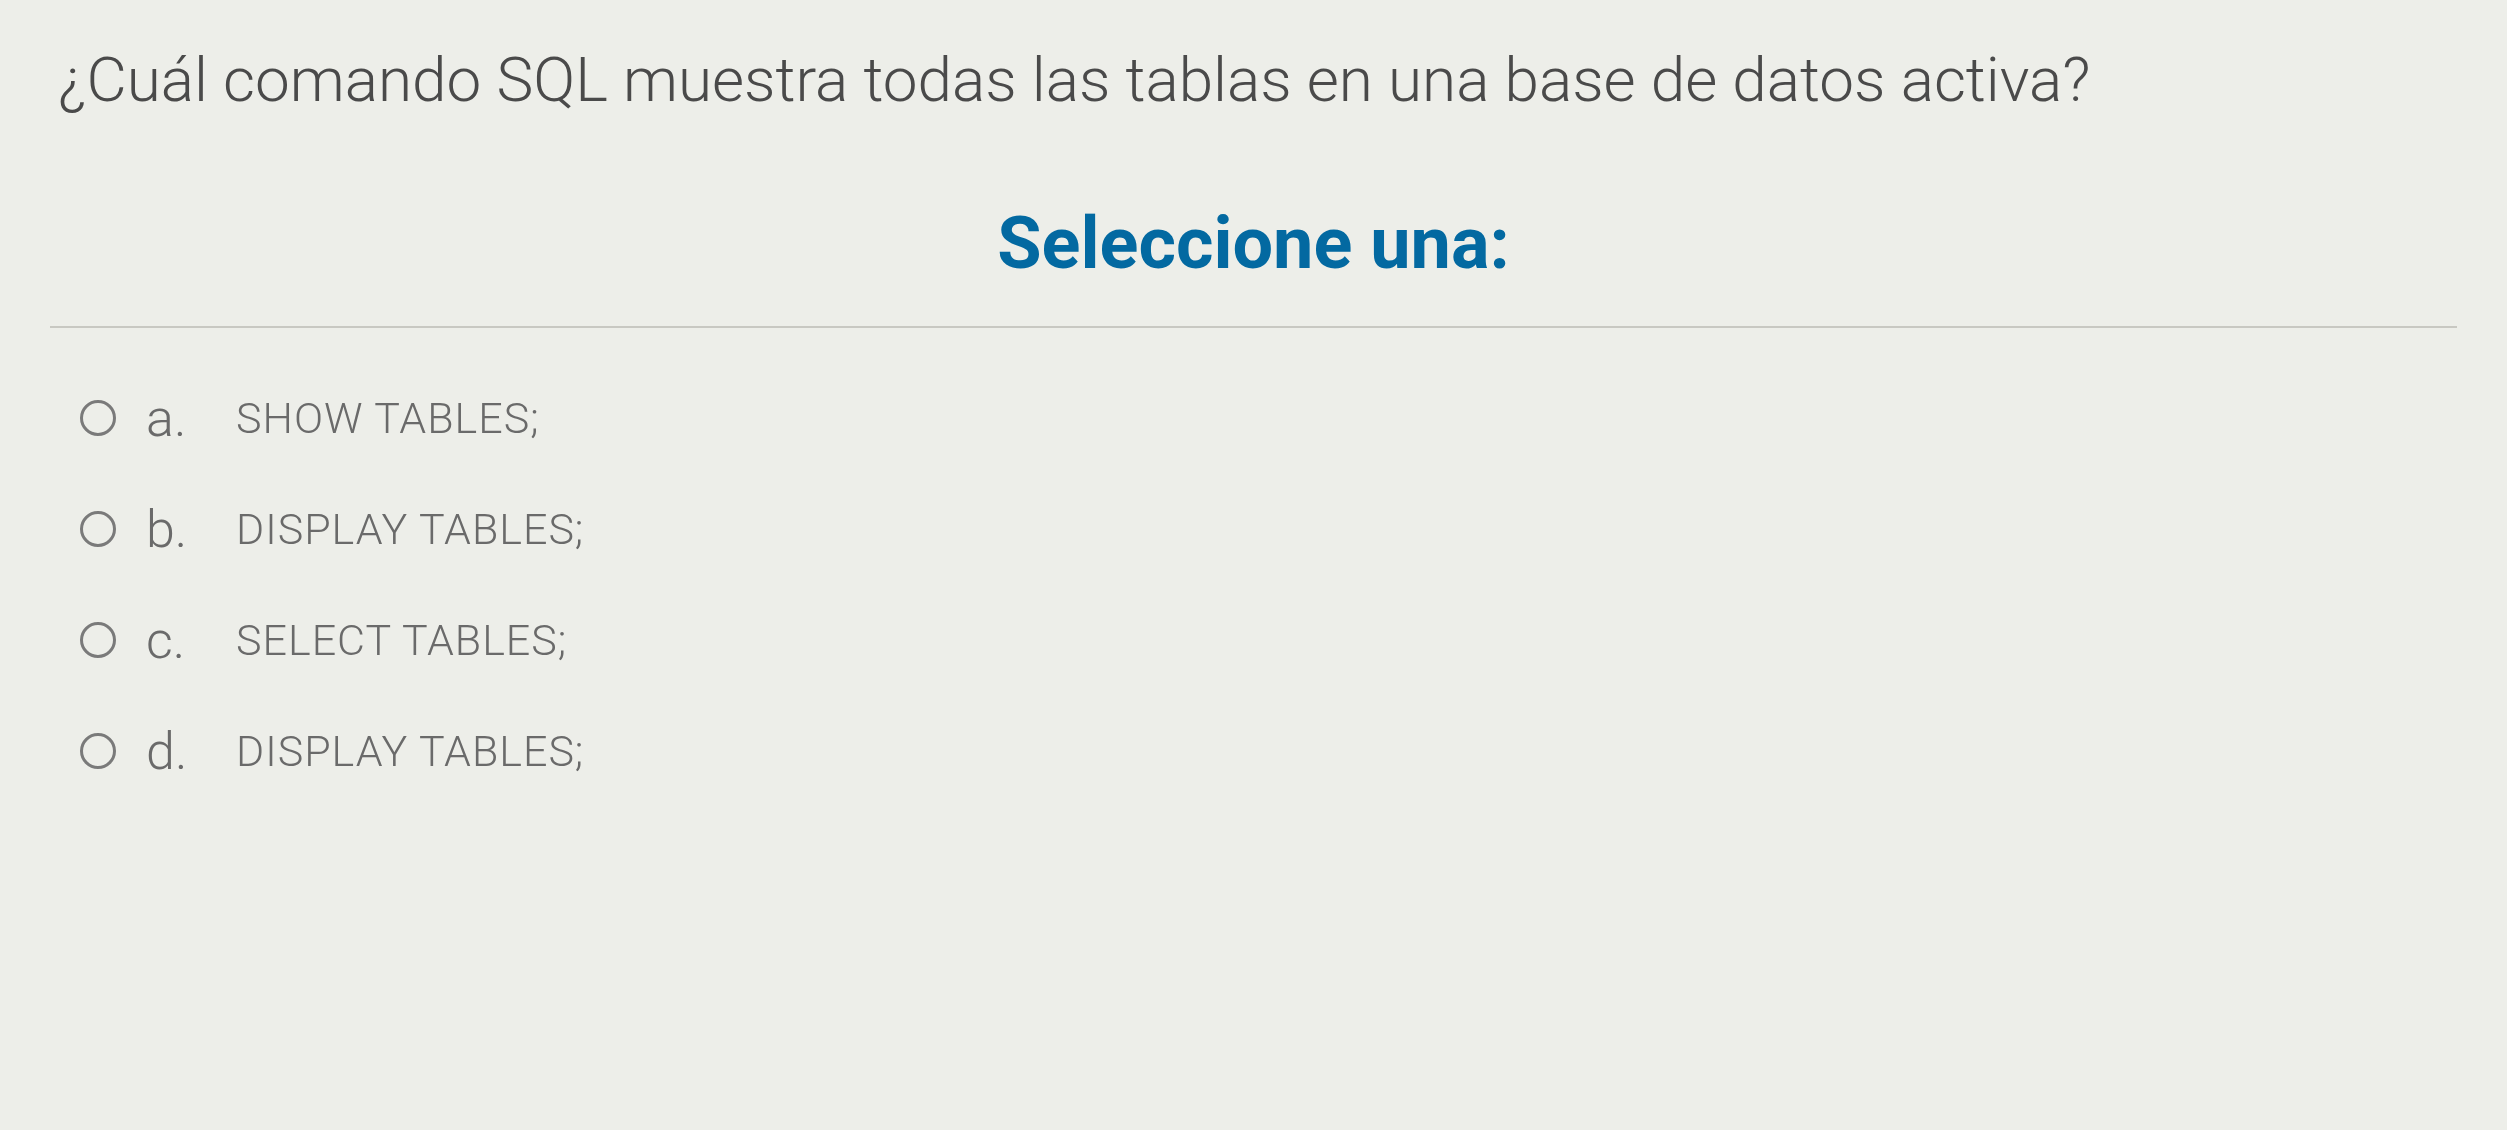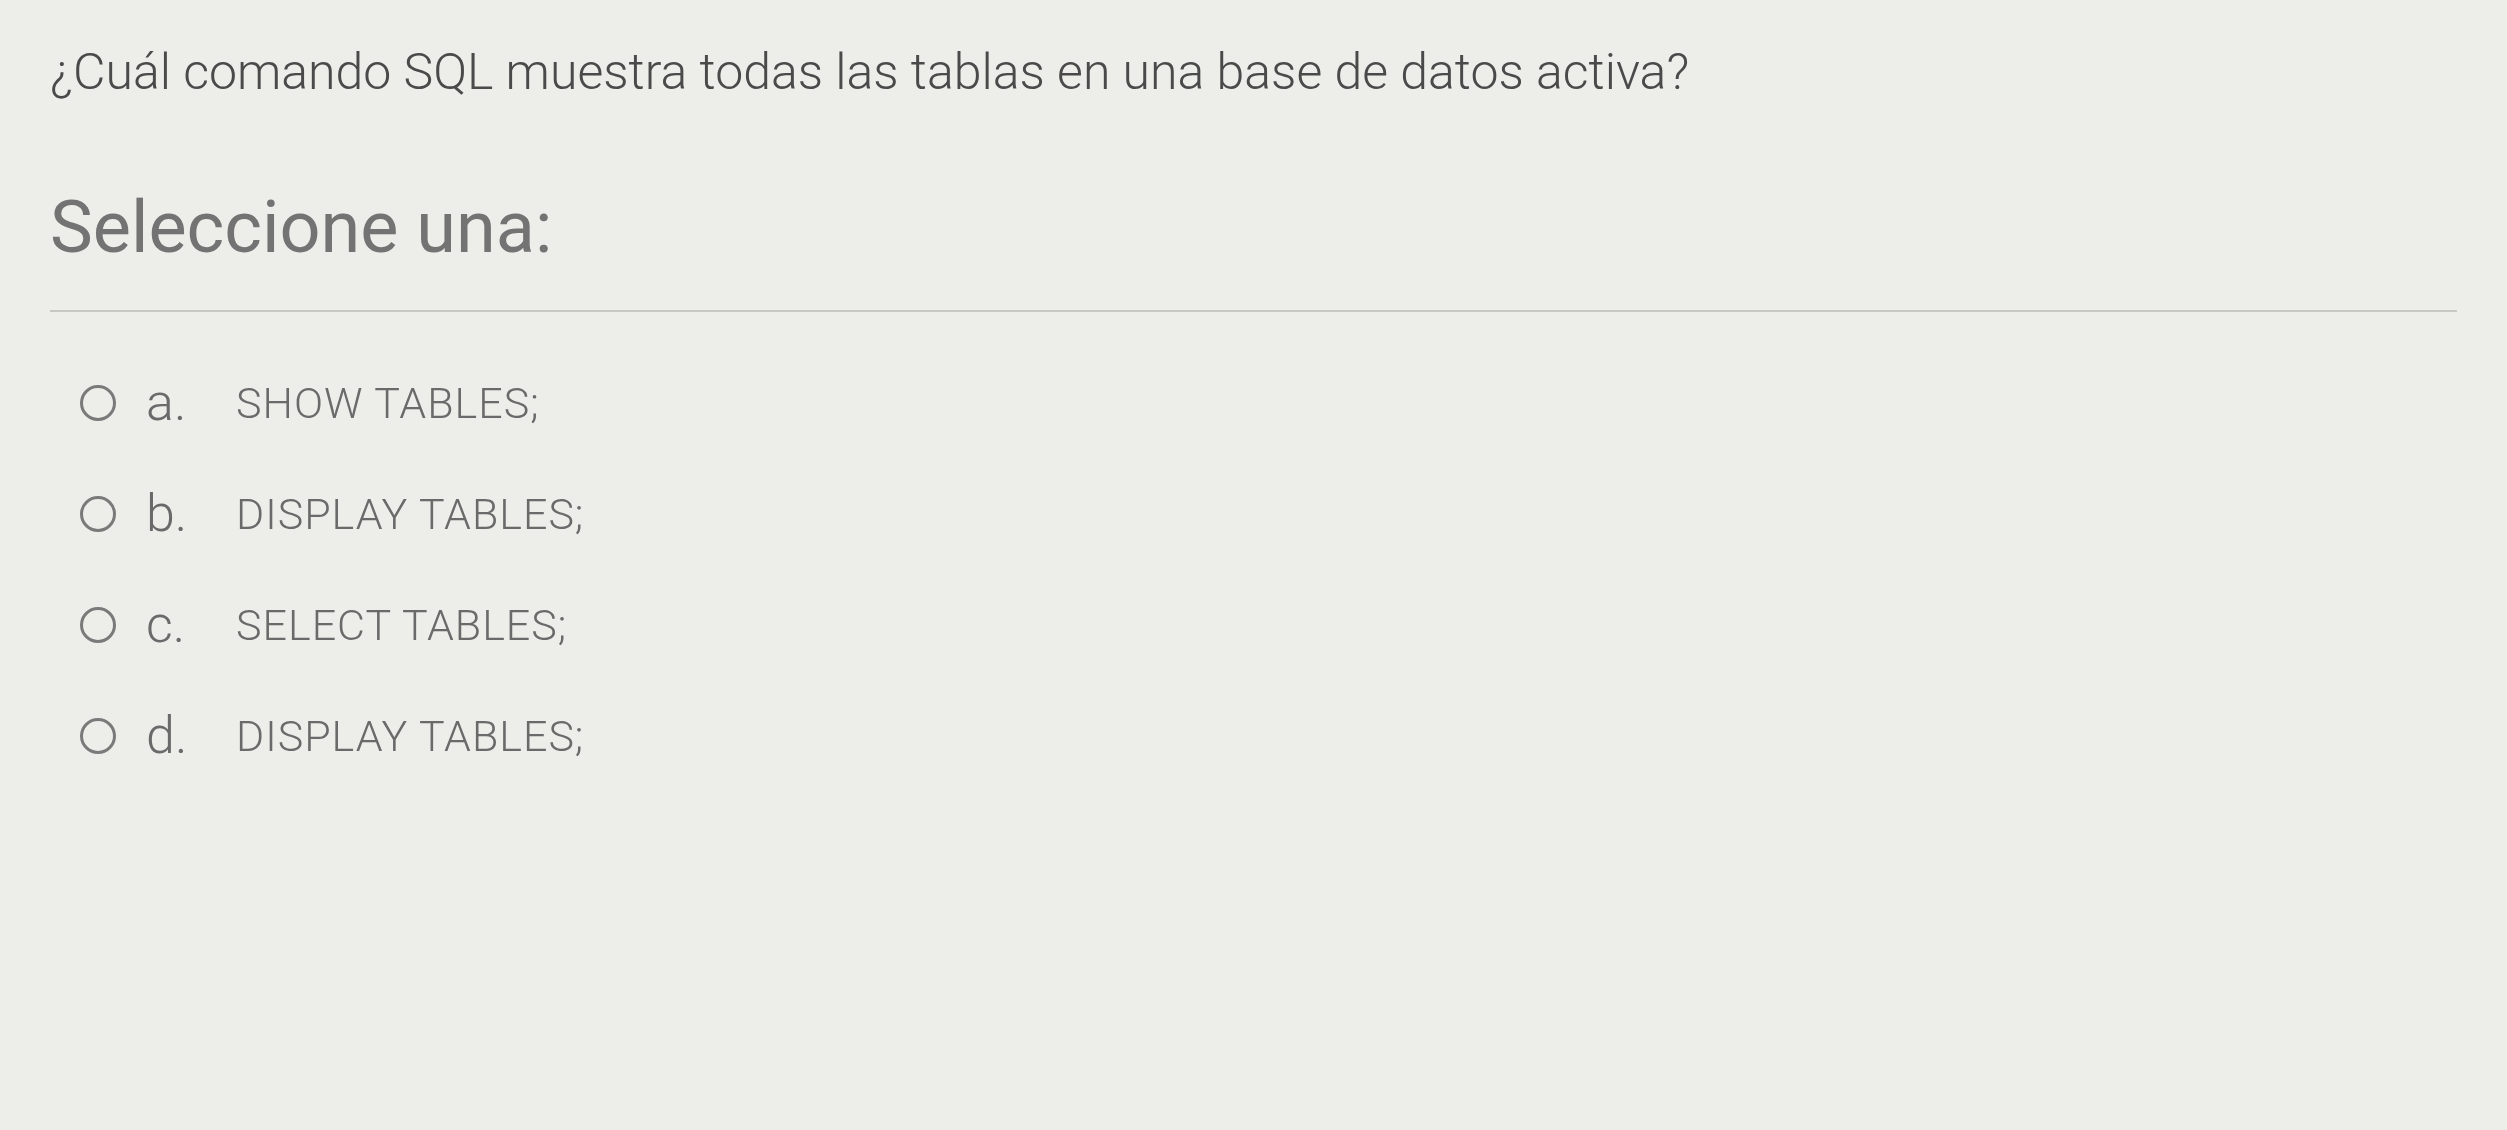--- a/index.html
+++ b/index.html
@@ -8,31 +8,33 @@
       box-sizing: border-box;
     }
     body {
       font-family: -apple-system, BlinkMacSystemFont, "Segoe UI", Roboto, "Helvetica Neue", Arial, sans-serif;
       background: #edeee9;
       padding: 40px 50px;
       color: #4a4a4a;
       min-height: 1130px;
     }
     .question-text {
-      font-size: 50px;
+      font-size: 62px;
       font-weight: 300;
       color: #4a4a4a;
       margin-bottom: 80px;
       line-height: 1.3;
+      margin-left: 8px;
     }
     .prompt {
       font-size: 72px;
-      font-weight: 400;
-      color: #737373;
+      font-weight: 700;
+      color: #0369a1;
       margin-bottom: 40px;
+      text-align: center;
     }
     .divider {
       border: none;
       border-top: 2px solid #c8c8c2;
       margin-bottom: 60px;
     }
     .options {
       display: flex;
       flex-direction: column;
       gap: 50px;

